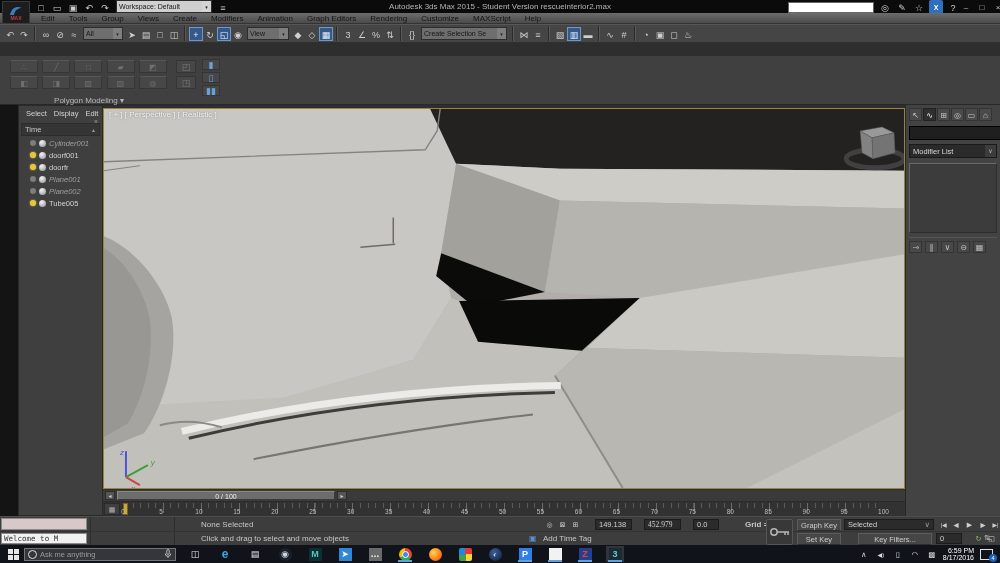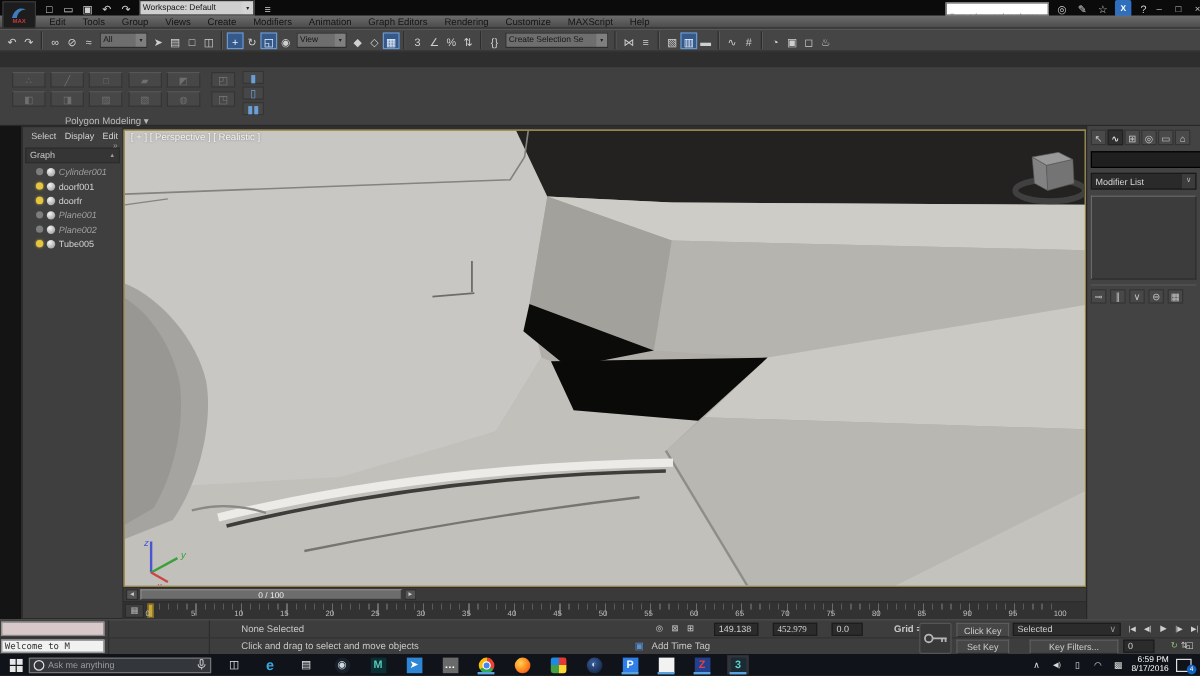--- a/index.html
+++ b/index.html
@@ -149,20 +149,21 @@
       <span class="tbi">▭</span>
       <span class="tbi">▣</span>
       <span class="tbi">↶</span>
       <span class="tbi">↷</span>
       <span class="tdd light" style="width: 96px;">
         <span class="tddt">Workspace: Default</span>
         <span class="tdda">▾</span>
       </span>
       <span class="tbi">≡</span>
     </div>
+  <div id="wintitle" class="abs">Autodesk 3ds Max 2015  - Student Version   rescueinterior2.max</div>
   <div id="searchbox" class="abs">
     <input placeholder="Type a keyword or phrase" style="">
   </div>
   <div id="search-icons" class="abs">
       <span class="tbi">◎</span>
       <span class="tbi">✎</span>
       <span class="tbi">☆</span>
       <span class="tbi xbox">X</span>
       <span class="tbi">?</span>
     </div>
@@ -269,21 +270,21 @@
 
   <div id="dockleft" class="abs"></div>
   <div id="explorer" class="abs">
     <div id="explorer-menus">
         <span class="xmenu">Select</span>
         <span class="xmenu">Display</span>
         <span class="xmenu">Edit</span>
       </div>
     <div id="explorer-overflow">»</div>
     <div id="explorer-header">
-      <span>Graph</span>
+      <span>Time</span>
       <span style="font-size:5px;color:#9a9a9a;">▲</span>
     </div>
     <div id="explorer-rows">
         <div class="xrow">
           <span class="bulb off"></span>
           <span class="geo"></span>
           <span class="xname hid">Cylinder001</span>
         </div>
         <div class="xrow">
           <span class="bulb on"></span>
@@ -436,21 +437,21 @@
     <div class="sfield" style="left:644px;width:37px;font-family:Liberation Serif, serif;">452.979</div>
     <div class="stext" style="left:684px;top:3px;">Z:</div>
     <div class="sfield" style="left:693px;width:26px;">0.0</div>
     <div class="stext" style="left:724px;top:3px;font-weight:bold;">Grid = 10.0</div>
     <div id="keybtn">
       <svg width="22" height="12" viewBox="0 0 22 12">
         <circle cx="5" cy="6" r="3.2" fill="none" stroke="#b5b5b5" stroke-width="1.5"></circle>
         <path d="M8.2 6 H20 M16 6 V9 M19 6 V9" stroke="#b5b5b5" stroke-width="1.5" fill="none"></path>
       </svg>
     </div>
-    <div class="sbtn" style="left:797px;top:2px;width:44px;height:12px;">Click Key</div>
+    <div class="sbtn" style="left:797px;top:2px;width:44px;height:12px;">Graph Key</div>
     <div class="sfield" style="left:844px;width:90px;display:flex;justify-content:space-between;">
       <span>Selected</span>
       <span style="color:#999;">∨</span>
     </div>
     <div class="sicons" style="left:938px;top:1px;" id="playback1">
         <span class="tbi" style="font-size: 6px;">|◀</span>
         <span class="tbi" style="font-size: 6px;">◀|</span>
         <span class="tbi">▶</span>
         <span class="tbi" style="font-size: 6px;">|▶</span>
         <span class="tbi" style="font-size: 6px;">▶|</span>

